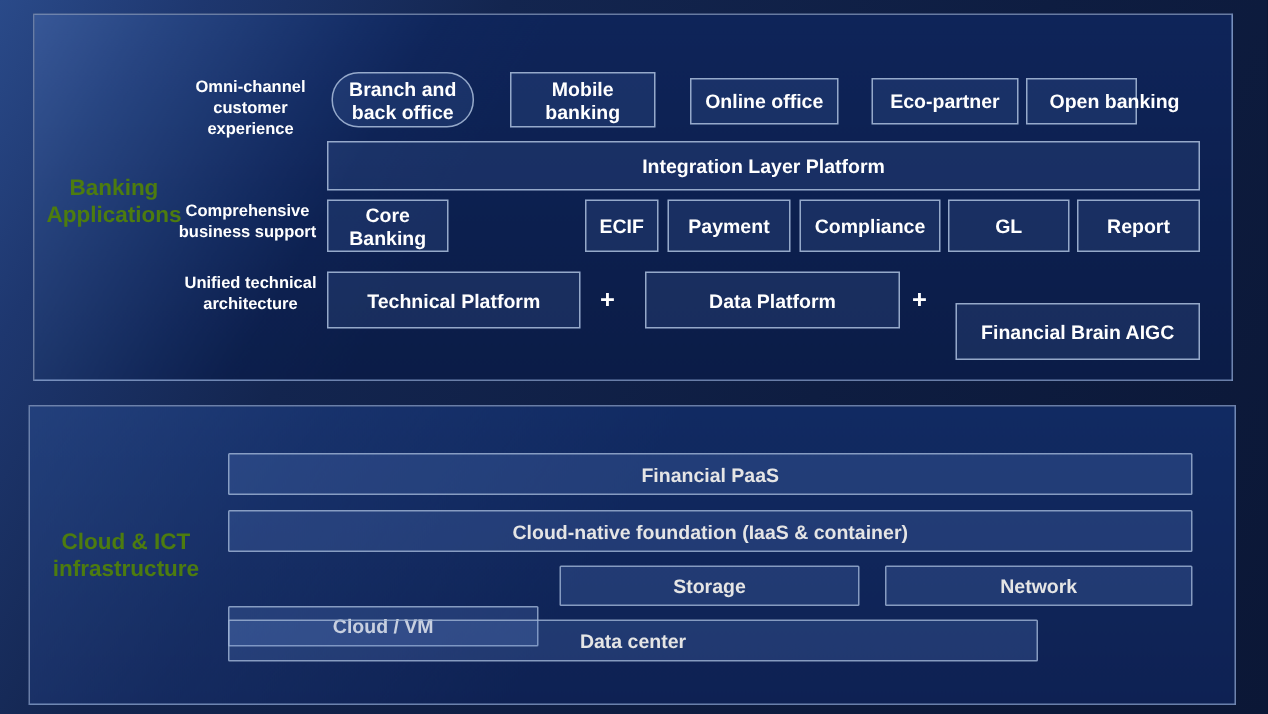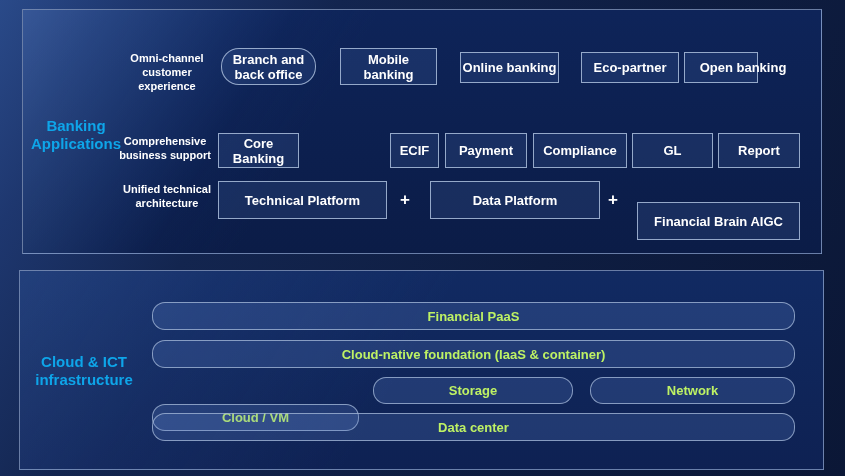--- a/index.html
+++ b/index.html
@@ -41,21 +41,21 @@
     background:
       linear-gradient(121deg,
         rgba(80, 120, 190, 0.28) 0%,
         rgba(55, 90, 158, 0.16) 22%,
         rgba(0, 0, 0, 0) 48%),
       linear-gradient(180deg, #112a62 0%, #0f2457 70%, #0e2153 100%);
   }
 
   .side-title {
     position: absolute;
-    color: #0ea5e9;
+    color: #4d7c0f;
     font-size: 15px;
     font-weight: bold;
     line-height: 18px;
     text-align: center;
   }
   .row-label {
     position: absolute;
     color: #ffffff;
     font-size: 11px;
     font-weight: bold;
@@ -78,27 +78,27 @@
     border: 1px solid rgba(172, 190, 220, 0.85);
     padding: 0 4px;
   }
   .box.wrap2 { white-space: normal; padding: 0 10px; }
   .rbox {
     position: absolute;
     display: flex;
     align-items: center;
     justify-content: center;
     box-sizing: border-box;
-    color: #bef264;
+    color: #e5e5e5;
     font-size: 13px;
     font-weight: bold;
     white-space: nowrap;
     background: rgba(98, 138, 208, 0.22);
     border: 1px solid rgba(160, 180, 212, 0.8);
-    border-radius: 13px;
+    border-radius: 1px;
   }
   .plus {
     position: absolute;
     color: #ffffff;
     font-size: 17px;
     font-weight: bold;
     width: 22px;
     text-align: center;
   }
 </style>
@@ -109,24 +109,25 @@
   <div class="page-bg"></div>
 
   <div class="panel panel-banking"></div>
 
   <div class="side-title" style="left:16px; top:117px; width:120px;">Banking Applications</div>
 
   <div class="row-label" style="left:118px; top:51px; width:98px;">Omni-channel customer experience</div>
 
   <div class="box wrap2" style="left:221px; top:48px; width:95px; height:37px;border-radius:18px;">Branch and back office</div>
   <div class="box wrap2" style="left:340px; top:48px; width:97px; height:37px;">Mobile banking</div>
-  <div class="box" style="left:460px; top:52px; width:99px; height:31px;">Online banking</div>
+  <div class="box" style="left:460px; top:52px; width:99px; height:31px;">Online office</div>
   <div class="box" style="left:581px; top:52px; width:98px; height:31px;">Eco-partner</div>
   <div class="box" style="left:684px; top:52px; width:74px; height:31px;padding-left:48px;">Open banking</div>
 
+  <div class="box" style="left:218px; top:94px; width:582px; height:33px;">Integration Layer Platform</div>
 
   <div class="row-label" style="left:114px; top:134px; width:102px;">Comprehensive business support</div>
 
   <div class="box wrap2" style="left:218px; top:133px; width:81px; height:35px;">Core Banking</div>
   <div class="box" style="left:390px; top:133px; width:49px; height:35px;">ECIF</div>
   <div class="box" style="left:445px; top:133px; width:82px; height:35px;">Payment</div>
   <div class="box" style="left:533px; top:133px; width:94px; height:35px;">Compliance</div>
   <div class="box" style="left:632px; top:133px; width:81px; height:35px;">GL</div>
   <div class="box" style="left:718px; top:133px; width:82px; height:35px;">Report</div>
 
@@ -140,14 +141,14 @@
 
   <div class="panel panel-cloud"></div>
 
   <div class="side-title" style="left:28px; top:353px; width:112px;">Cloud &amp; ICT infrastructure</div>
 
   <div class="rbox" style="left:152px; top:302px; width:643px; height:28px;">Financial PaaS</div>
   <div class="rbox" style="left:152px; top:340px; width:643px; height:28px;">Cloud-native foundation (IaaS &amp; container)</div>
   <div class="rbox" style="left:152px; top:377px; width:207px; height:27px;margin-top:27px;">Cloud / VM</div>
   <div class="rbox" style="left:373px; top:377px; width:200px; height:27px;">Storage</div>
   <div class="rbox" style="left:590px; top:377px; width:205px; height:27px;">Network</div>
-  <div class="rbox" style="left:152px; top:413px; width:643px; height:28px;">Data center</div>
+  <div class="rbox" style="left:152px; top:413px; width:540px; height:28px;">Data center</div>
 </div>
 
 </body></html>

